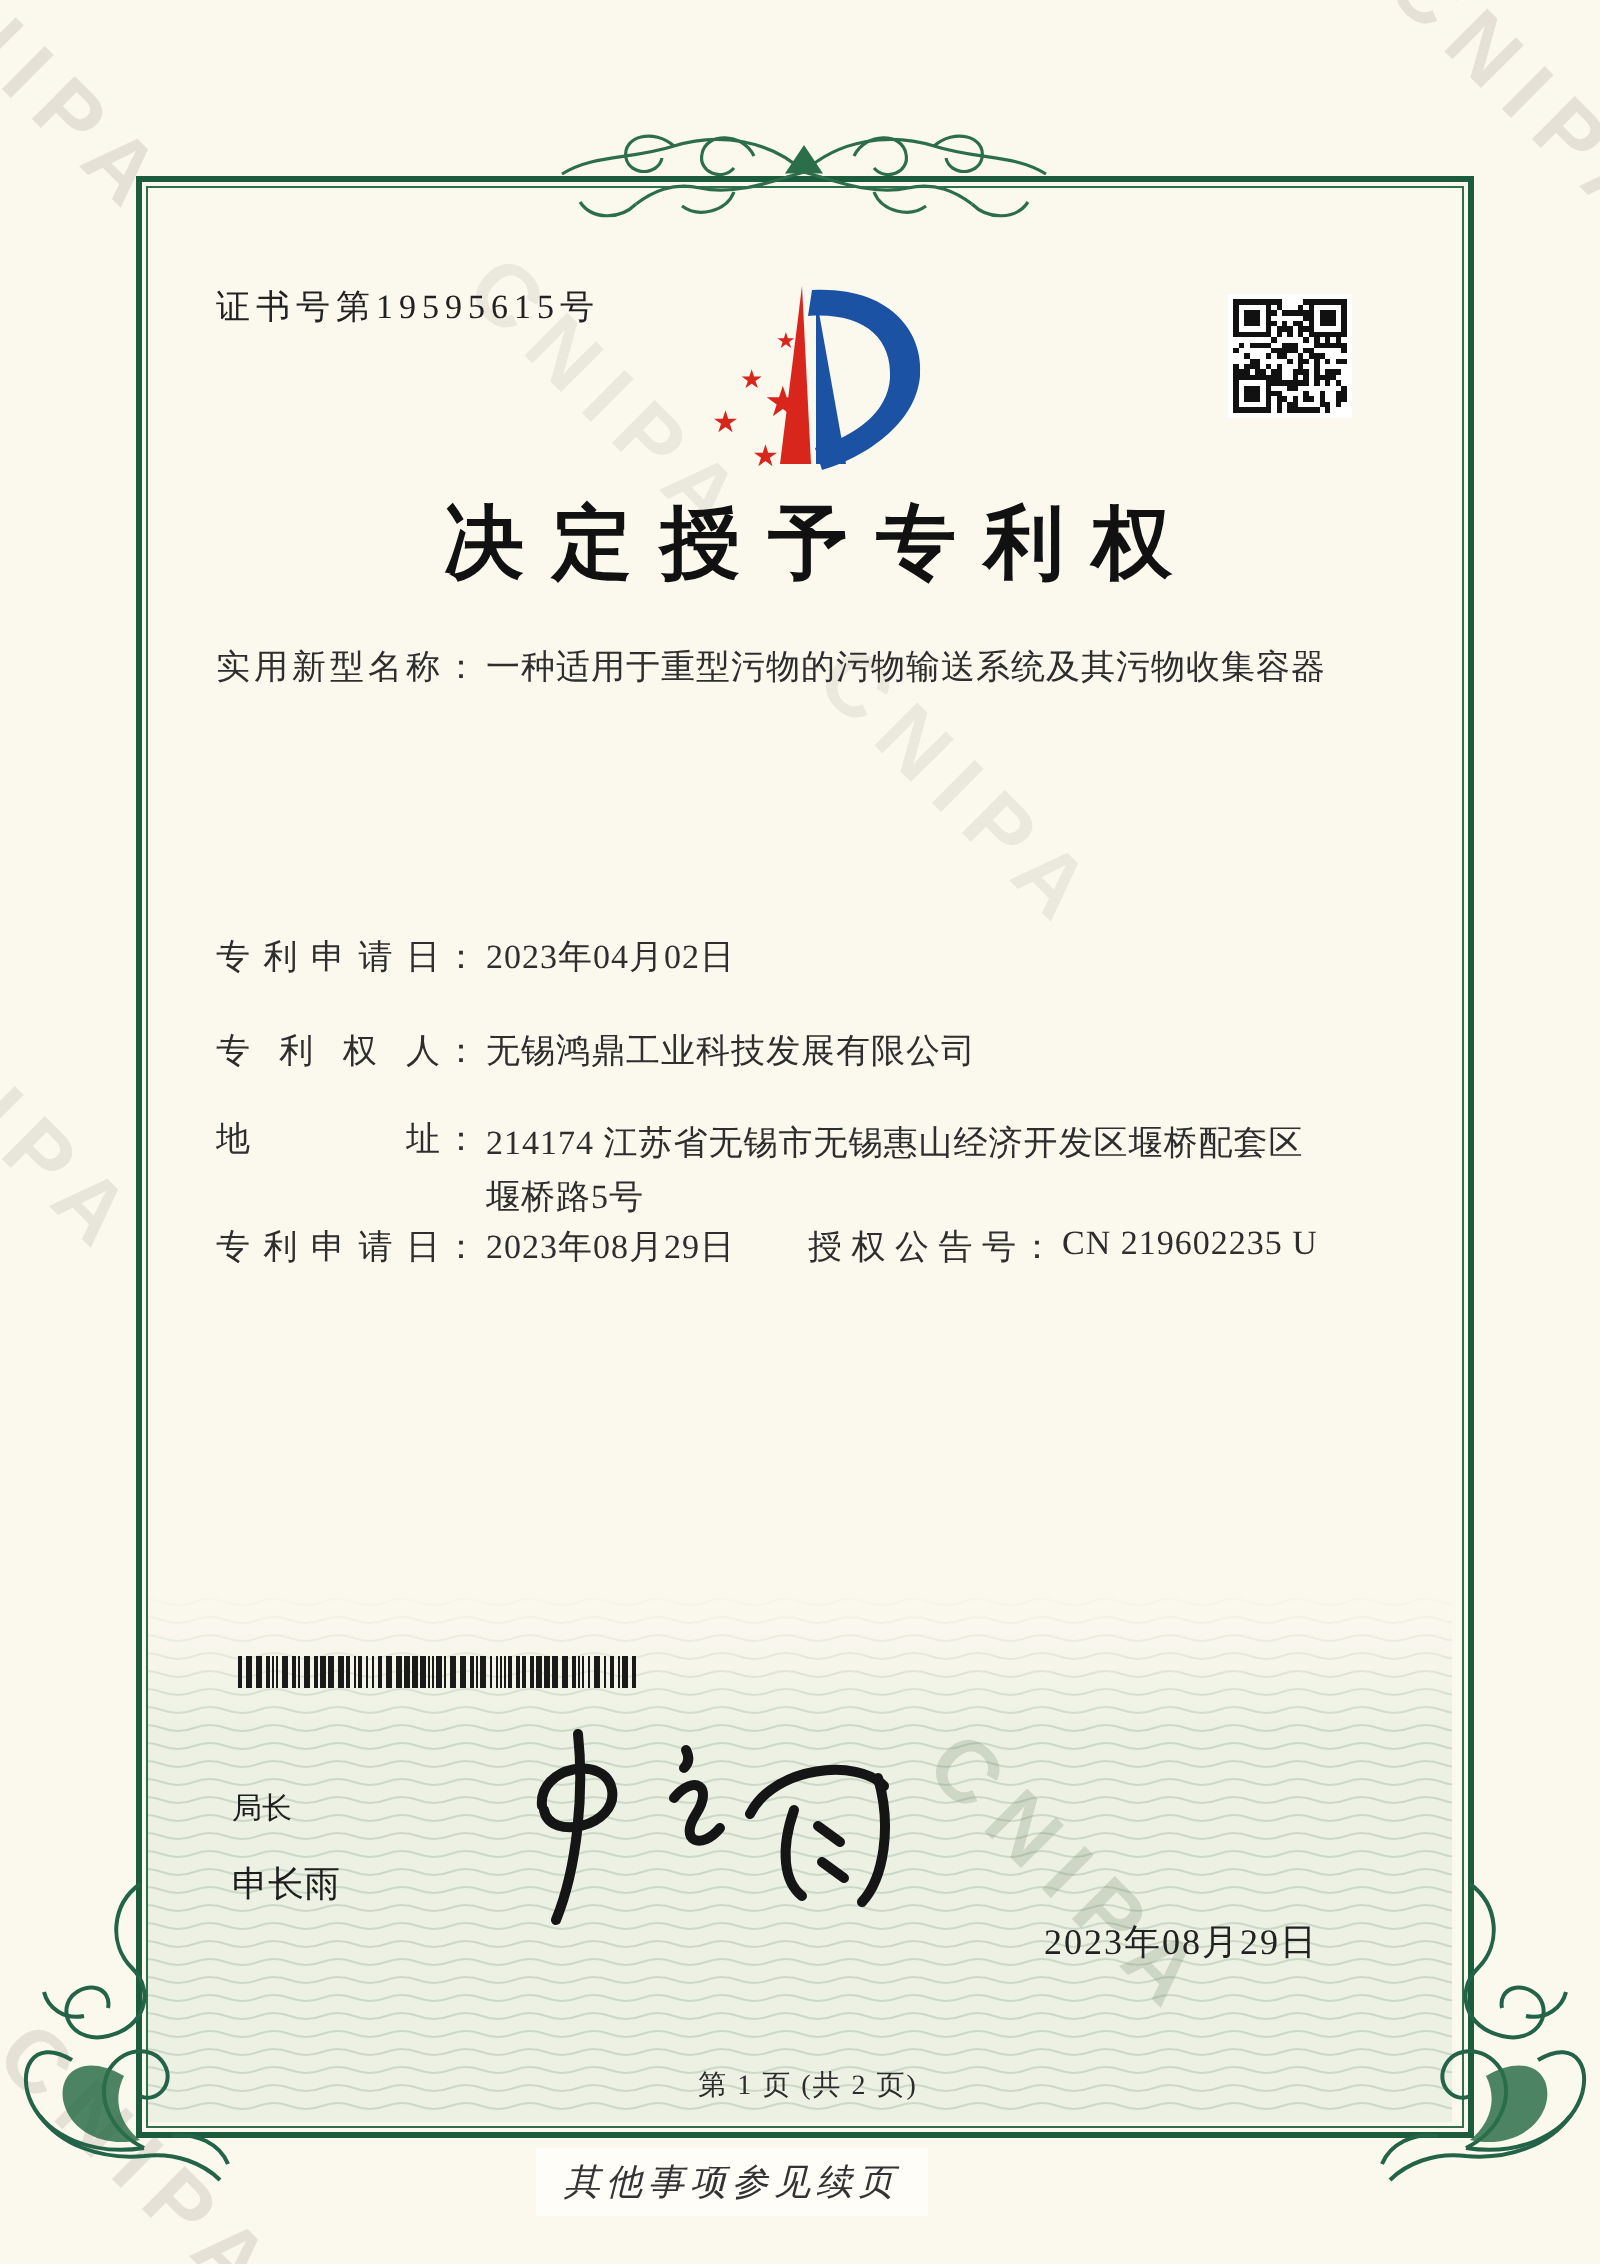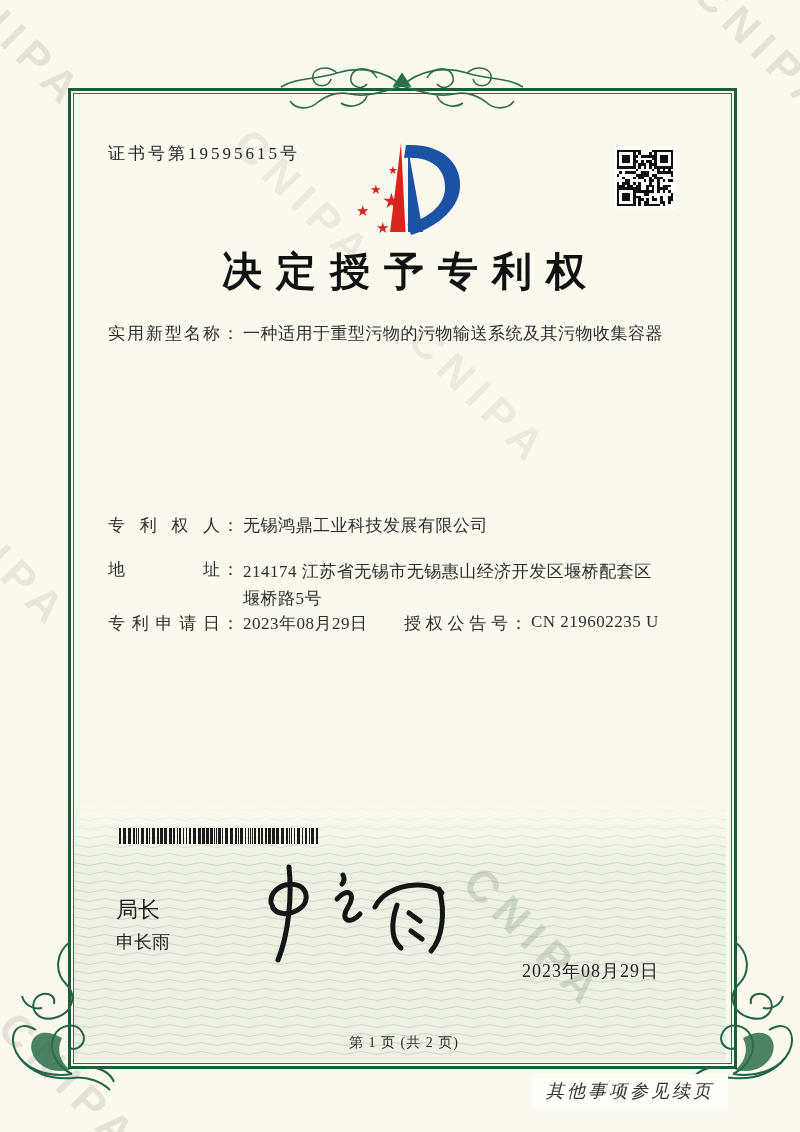--- a/index.html
+++ b/index.html
@@ -50,27 +50,27 @@
   .row-split-right{position:absolute;left:296px;top:0;white-space:nowrap;}
   .flabel-sm{display:inline-block;width:104px;text-align:justify;text-align-last:justify;vertical-align:top;}
 
   .paras{left:76px;top:646px;width:648px;font-size:17px;line-height:29px;color:#3a3a3a;
          font-style:italic;text-align:justify;}
   .paras p{margin:0 0 3px 0;text-indent:2em;padding:0 28px;}
 
   .barcode{left:115px;top:828px;width:204px;height:16px;white-space:nowrap;font-size:0;}
   .barcode span{display:inline-block;height:16px;background:#1a1a1a;vertical-align:top;}
 
-  .sig-title{left:112px;top:895px;font-family:Liberation Sans, sans-serif;font-size:22px;color:#1d1d1d;}
+  .sig-title{left:112px;top:895px;font-family:Liberation Sans, sans-serif;font-size:15px;color:#1d1d1d;}
   .sig-name{left:112px;top:930px;font-family:"Liberation Sans","DejaVu Sans",sans-serif;font-size:18px;color:#1d1d1d;}
   .signature{left:235px;top:855px;width:215px;height:110px;}
 
   .issue-date{left:518px;top:959px;font-size:18px;letter-spacing:1px;color:#222;}
   .page-num{left:0;top:1034px;width:800px;text-align:center;font-size:14px;color:#2c2c2c;letter-spacing:1px;}
-  .footer-note{left:0;top:1074px;width:724px;text-align:right;}
+  .footer-note{left:0;top:1074px;width:724px;text-align:center;}
   .footer-note span{display:inline-block;background:#fefdf8;padding:5px 14px;font-size:18px;
                     font-style:italic;letter-spacing:3px;color:#333;}
 </style>
 </head>
 <body>
 
 <div class="page">
 
   <div class="wm wm1">CNIPA</div>
   <div class="wm wm2">CNIPA</div>
@@ -334,20 +334,23 @@
           <rect x="0" y="14" width="7" height="7" fill="#111"></rect>
           <rect x="1" y="15" width="5" height="5" fill="#fff"></rect>
           <rect x="2" y="16" width="3" height="3" fill="#111"></rect>
         </svg></div>
 
     <div class="abs title">决定授予专利权</div>
 
     <div class="abs row" style="top:322px">
       <span class="flabel">实用新型名称</span><span class="fcolon">：</span><span class="fvalue">一种适用于重型污物的污物输送系统及其污物收集容器</span>
     </div>
+    <div class="abs row" style="top:467px">
+      <span class="flabel">专利申请日</span><span class="fcolon">：</span><span class="fvalue">2023年04月02日</span>
+    </div>
     <div class="abs row" style="top:514px">
       <span class="flabel">专利权人</span><span class="fcolon">：</span><span class="fvalue">无锡鸿鼎工业科技发展有限公司</span>
     </div>
     <div class="abs row" style="top:558px">
       <span class="flabel">地址</span><span class="fcolon">：</span><span class="fvalue addr-value">214174 江苏省无锡市无锡惠山经济开发区堰桥配套区堰桥路5号</span>
     </div>
     <div class="abs row" style="top:612px">
       <span class="flabel">专利申请日</span><span class="fcolon">：</span><span class="fvalue">2023年08月29日</span>
       <span class="row-split-right">
         <span class="flabel-sm">授权公告号</span><span class="fcolon">：</span><span class="fvalue">CN 219602235 U</span>

